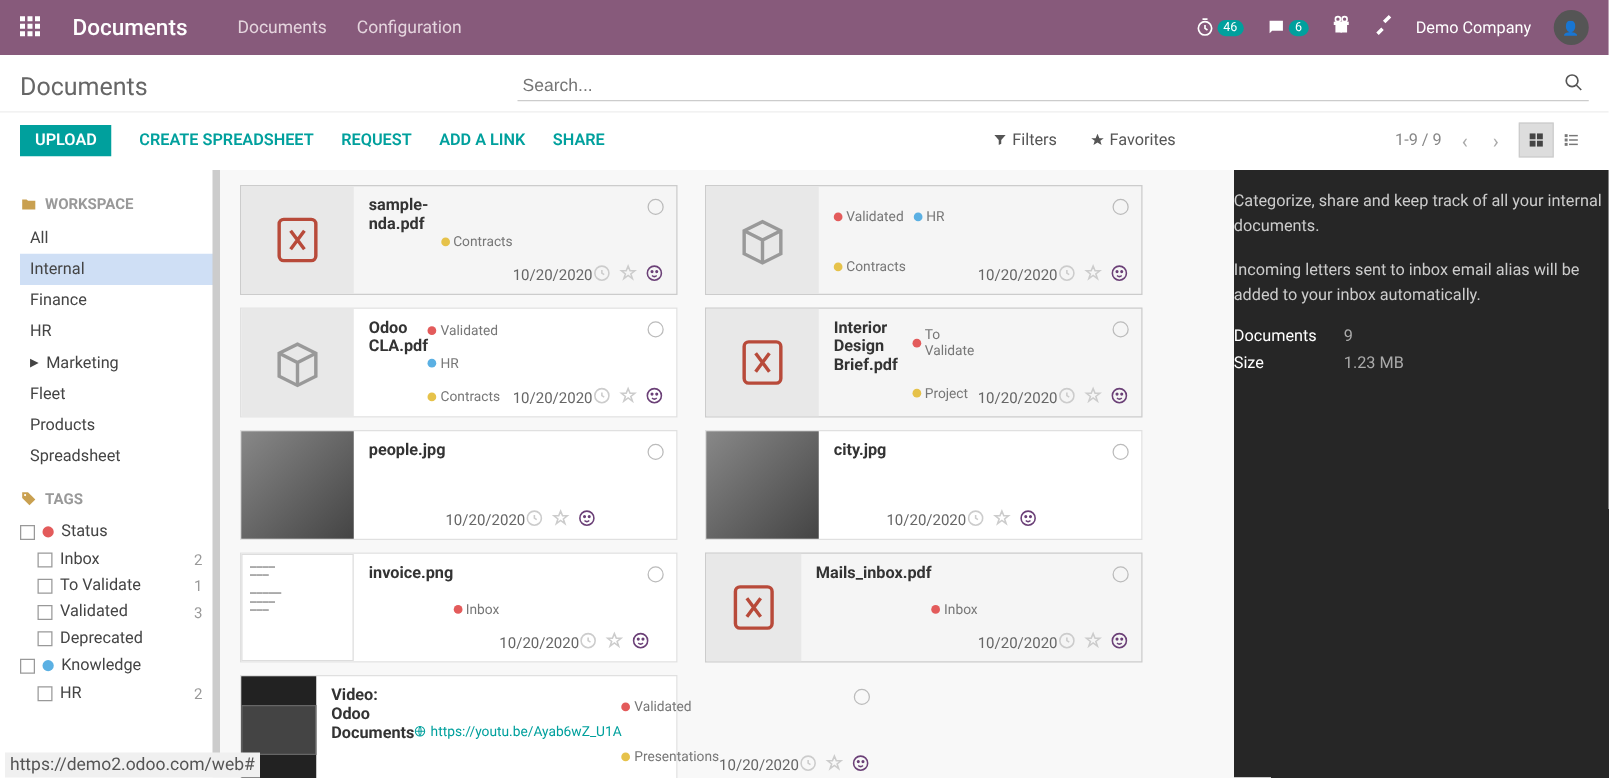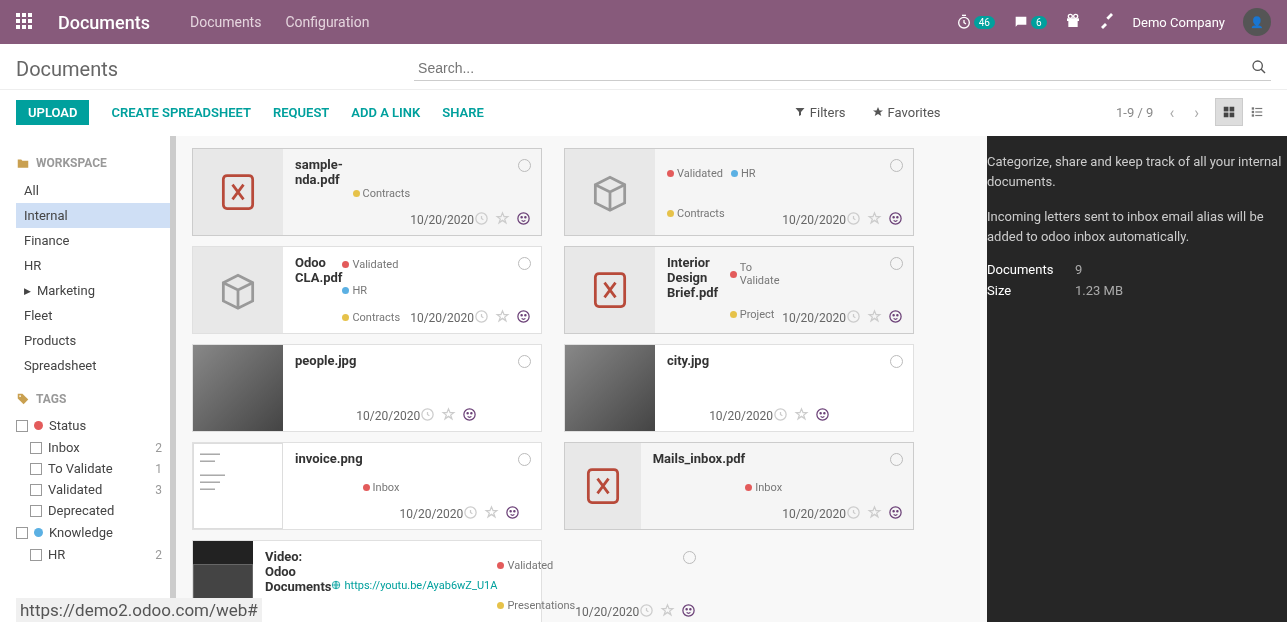--- a/index.html
+++ b/index.html
@@ -68,21 +68,21 @@
 .footer-icons { display:flex; gap:6px; align-items:center; }
 .footer-icons svg { width:15px; height:15px; }
 .radio-circle { width:13px; height:13px; border:1.5px solid #bbb; border-radius:50%; position:absolute; top:10px; right:10px; }
 
 .infopanel { width:300px; background:#262626; color:#ddd; padding:16px 0; font-size:13px; overflow-y:auto; }
 .infopanel p { margin-bottom:16px; line-height:1.5; color:#ccc; }
 .stat-row { display:flex; gap:18px; margin-bottom:6px; }
 .stat-row .lbl { color:#fff; width:70px; }
 .stat-row .val { color:#aaa; }
 
-.statusbar { position:fixed; bottom:0; left:16px; background:#f0f0f0; font-size:17px; color:#555; padding:2px 4px; }
+.statusbar { position:fixed; bottom:0; left:4px; background:#f0f0f0; font-size:14px; color:#555; padding:2px 4px; }
 </style>
 </head>
 <body>
 
 <div class="topbar">
   <div class="apps-icon">
       <span></span>
       <span></span>
       <span></span>
       <span></span>
@@ -545,21 +545,21 @@
                   </svg></span>
               </div>
             </div>
           </div>
         </div>
       </div>
   </div>
 
   <div class="infopanel">
     <p>Categorize, share and keep track of all your internal documents.</p>
-    <p>Incoming letters sent to inbox email alias will be added to odoo inbox automatically.</p>
+    <p>Incoming letters sent to inbox email alias will be added to your inbox automatically.</p>
     <div class="stat-row">
       <div class="lbl">Documents</div>
       <div class="val">9</div>
     </div>
     <div class="stat-row">
       <div class="lbl">Size</div>
       <div class="val">1.23 MB</div>
     </div>
   </div>
 </div>

